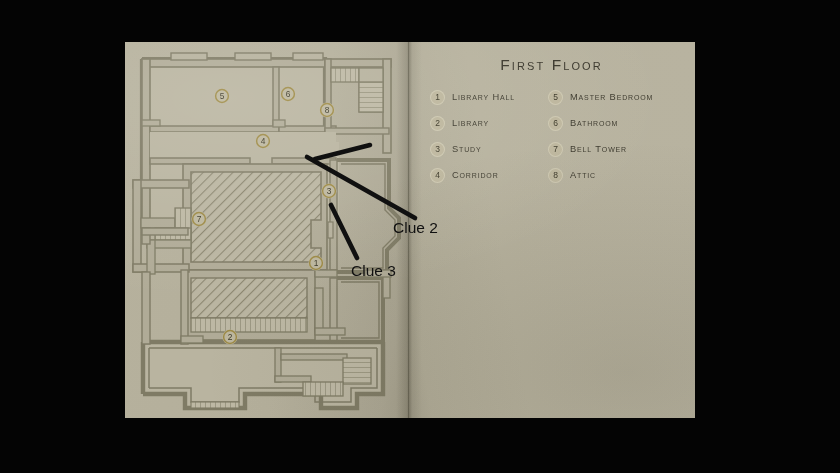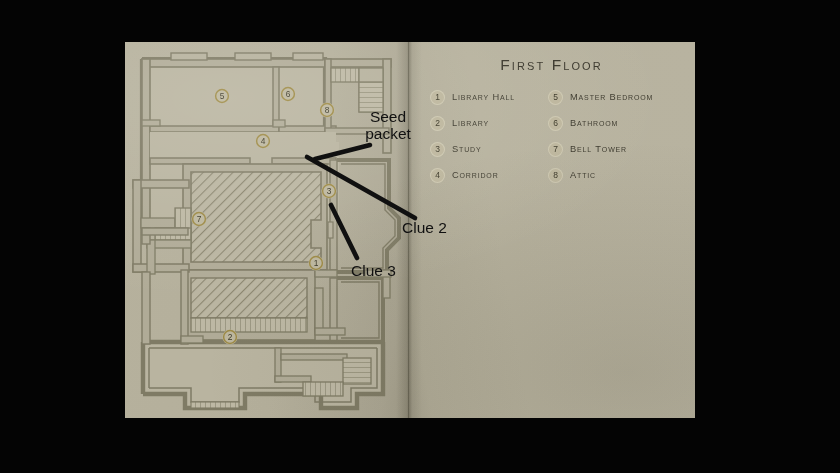--- a/index.html
+++ b/index.html
@@ -52,21 +52,21 @@
 
   
   #plan{position:absolute;left:0;top:0;width:283px;height:376px;}
   #plan svg{display:block;}
 
   
   #annos{position:absolute;left:0;top:0;width:840px;height:473px;pointer-events:none;}
   .anno-label{position:absolute;color:#101010;font-size:15.5px;line-height:17px;
               font-family:"Liberation Sans",sans-serif;}
   #lbl-seed{left:358px;top:108px;width:60px;text-align:center;}
-  #lbl-clue2{left:402px;top:219px;}
+  #lbl-clue2{left:393px;top:219px;}
   #lbl-clue1{left:351px;top:262px;}
 </style>
 </head>
 <body>
 
 <div id="stage">
 
   <div id="book">
 
     <div class="page left"></div>
@@ -275,17 +275,16 @@
   </div>
 
   <svg id="annos" viewBox="0 0 840 473">
     <g id="anno-lines" stroke="#101010" stroke-width="4.6" stroke-linecap="round" fill="none">
         <line x1="370" y1="145" x2="315" y2="159" stroke="#101010"></line>
         <line x1="415" y1="218" x2="307" y2="157" stroke="#101010"></line>
         <line x1="357" y1="258" x2="331" y2="205" stroke="#101010"></line>
       </g>
   </svg>
 
-  <div class="anno-label" id="lbl-seed">Seed packet</div>
   <div class="anno-label" id="lbl-clue2">Clue 2</div>
   <div class="anno-label" id="lbl-clue1">Clue 3</div>
 
 </div>
 
 </body></html>

